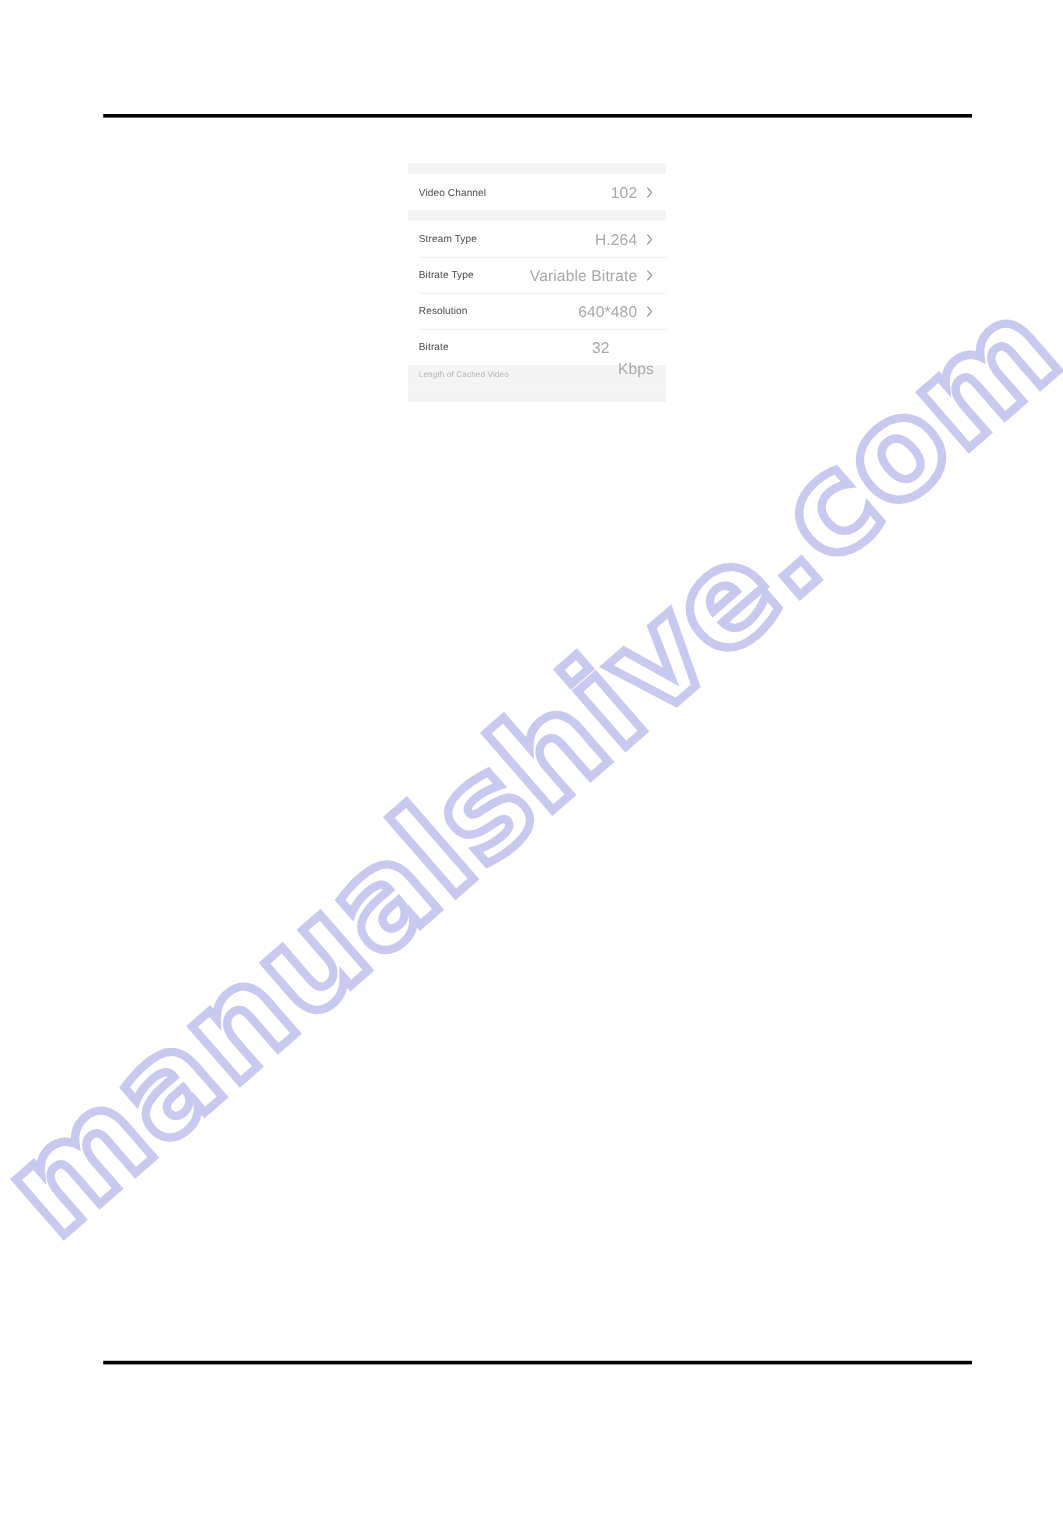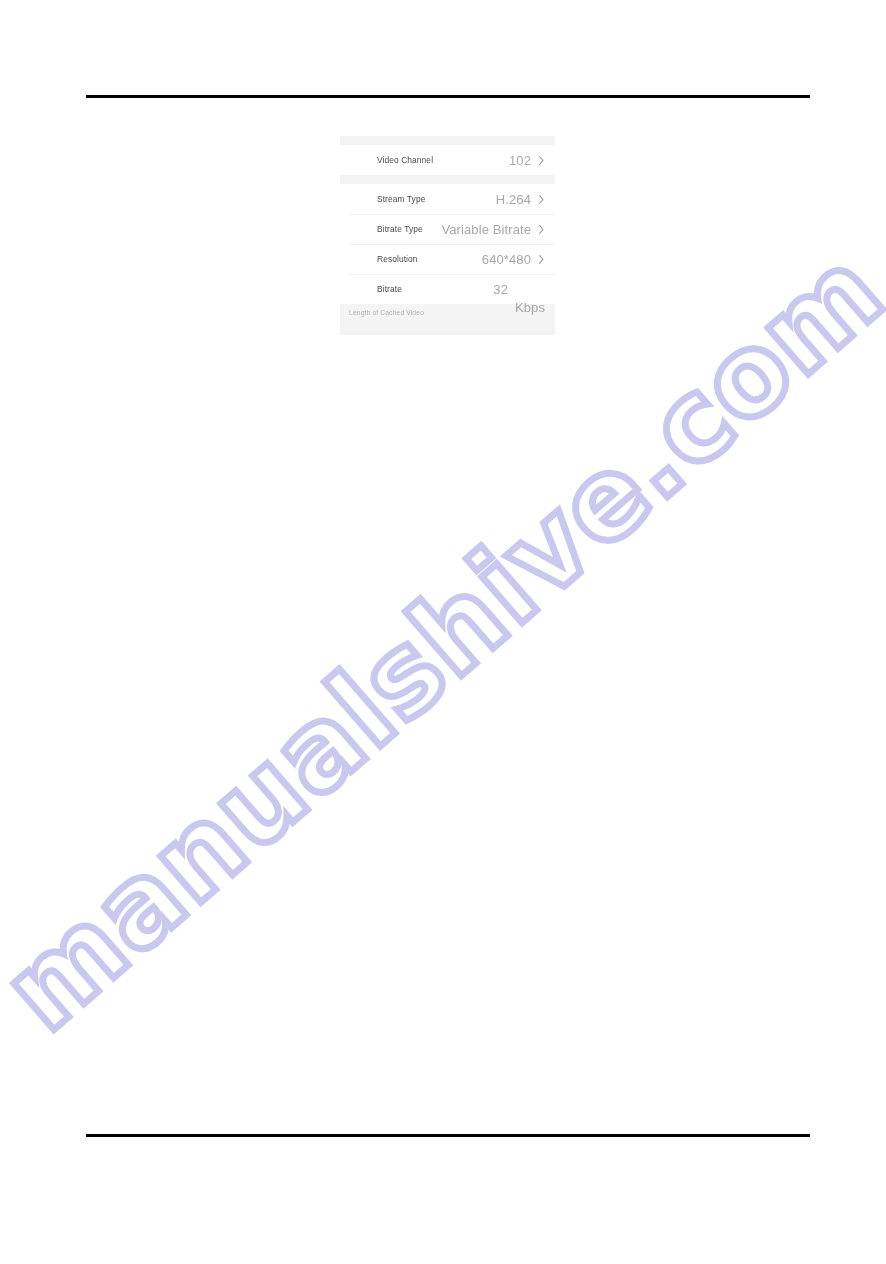--- a/index.html
+++ b/index.html
@@ -103,21 +103,20 @@
     left: 9px;
     right: 0;
     top: 0;
     height: 1px;
     background: #f0f0f0;
   }
   .row-label {
     font-size: 8.4px;
     color: #4a4a4a;
     letter-spacing: 0.1px;
-    margin-left: 28px;
   }
   .row-right {
     margin-left: auto;
     display: flex;
     align-items: center;
     gap: 7px;
   }
   .row-value {
     font-size: 13px;
     color: #a8a8a8;

